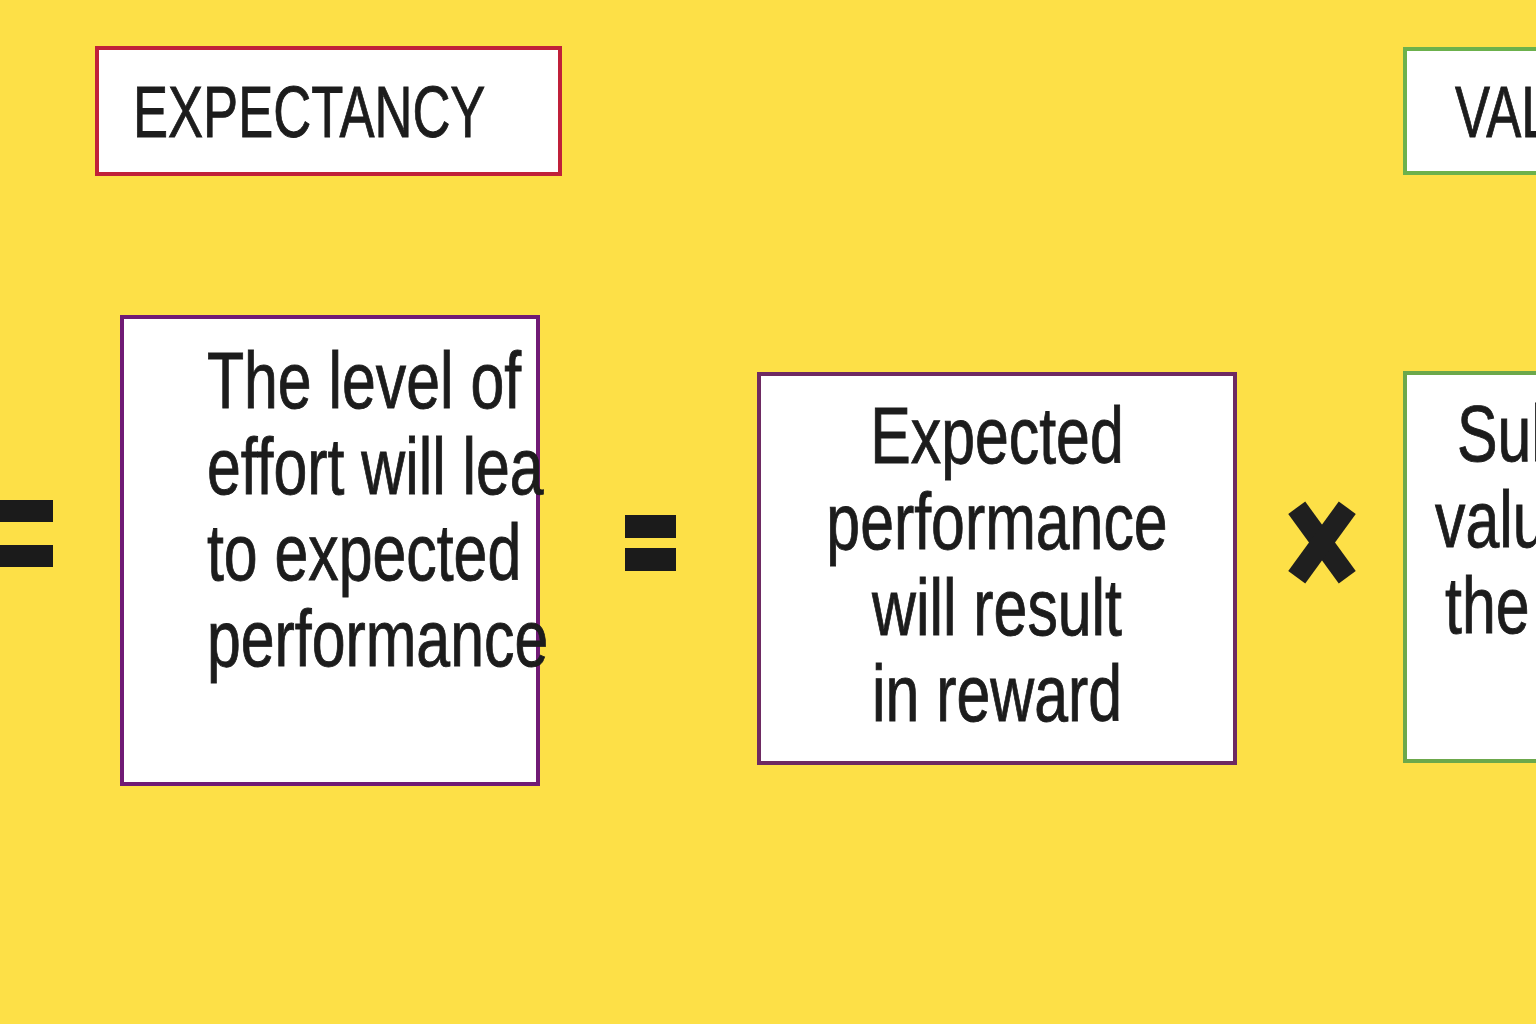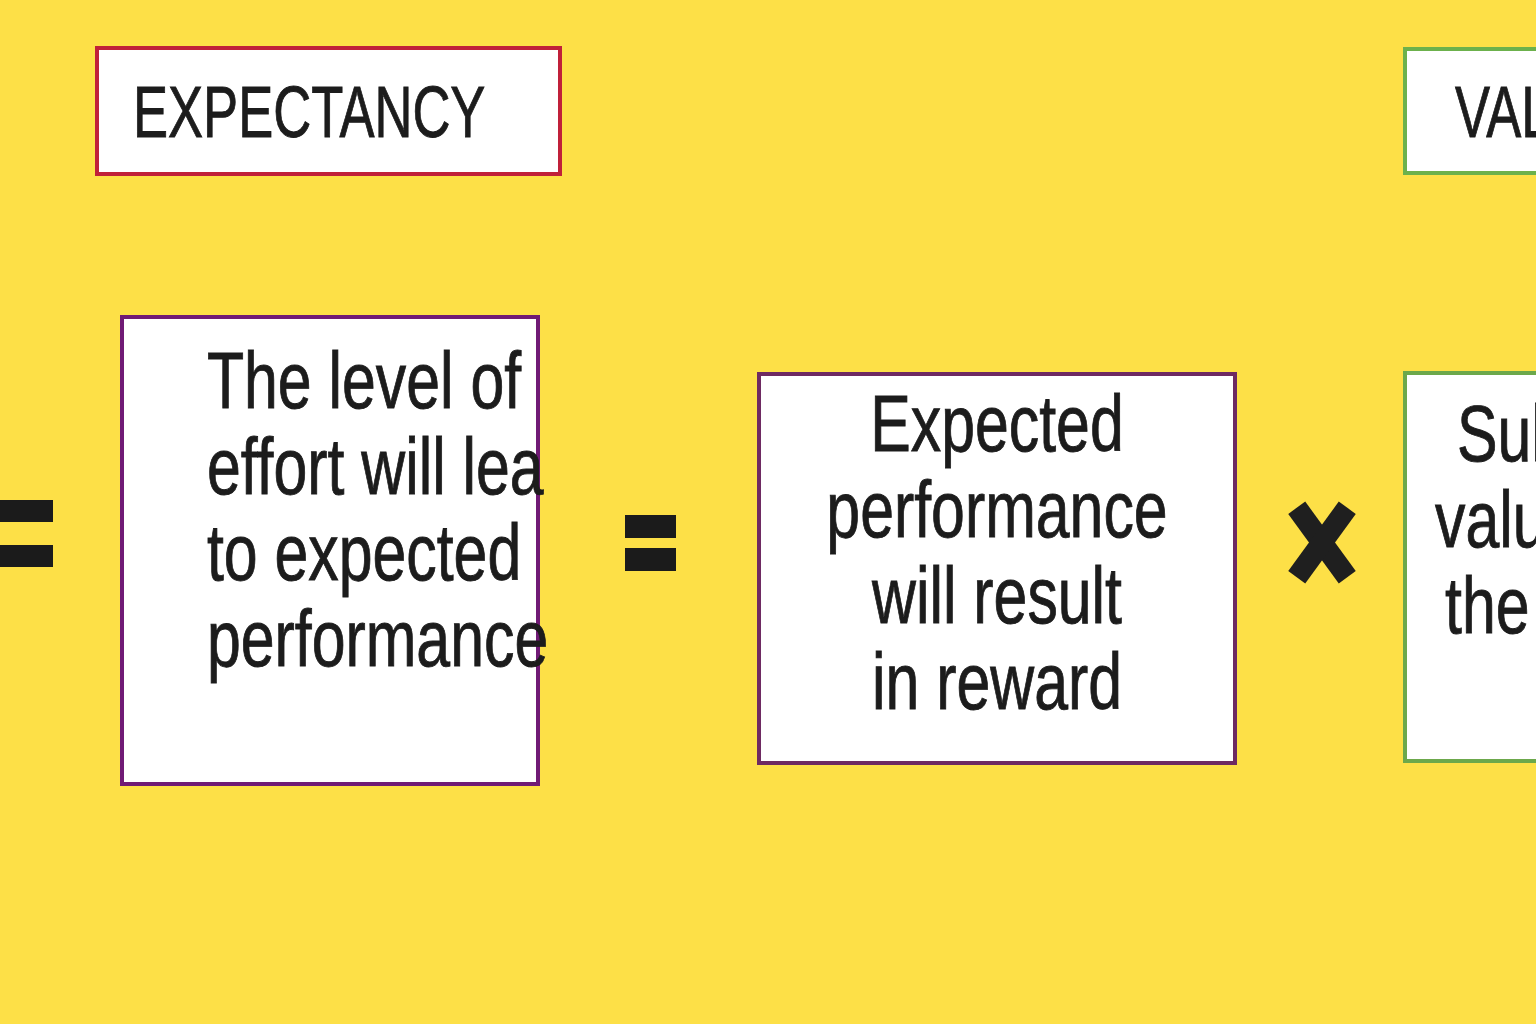--- a/index.html
+++ b/index.html
@@ -58,21 +58,21 @@
   #desc-expectancy {
     left: 120px; top: 315px; width: 420px; height: 471px;
     border: 4px solid #701a75;
     text-align: center;
     padding: 19px 0 13px 38px;
   }
   #desc-instrumentality {
     left: 757px; top: 372px; width: 480px; height: 393px;
     border: 4px solid #6e2a62;
     text-align: center;
-    padding-top: 5px;
+    padding-top: 17px;
   }
   #desc-valence {
     left: 1403px; top: 371px; width: 480px; height: 392px;
     border: 4px solid #6ca84b;
     text-align: left;
     padding-top: 16px;
   }
   #desc-valence .desc-line { transform-origin: left center; }
   #desc-valence .desc-line:nth-child(1) { margin-left: 50px; }
   #desc-valence .desc-line:nth-child(2) { margin-left: 28px; }

